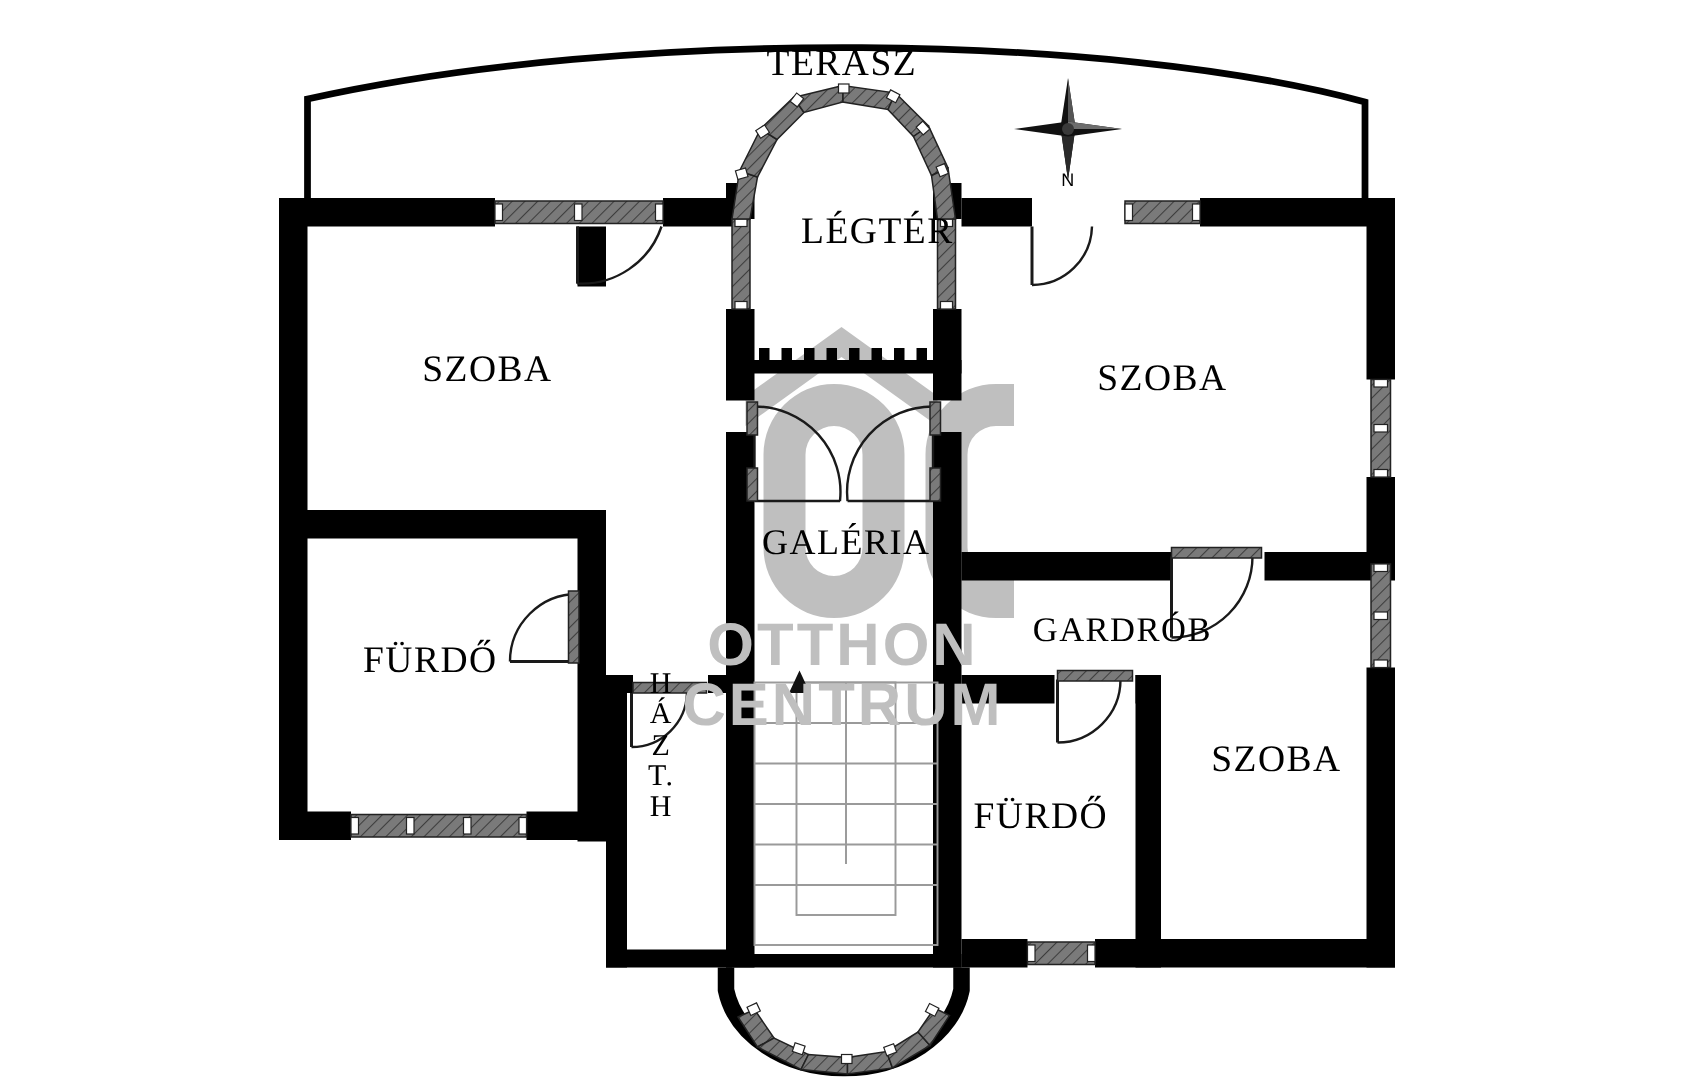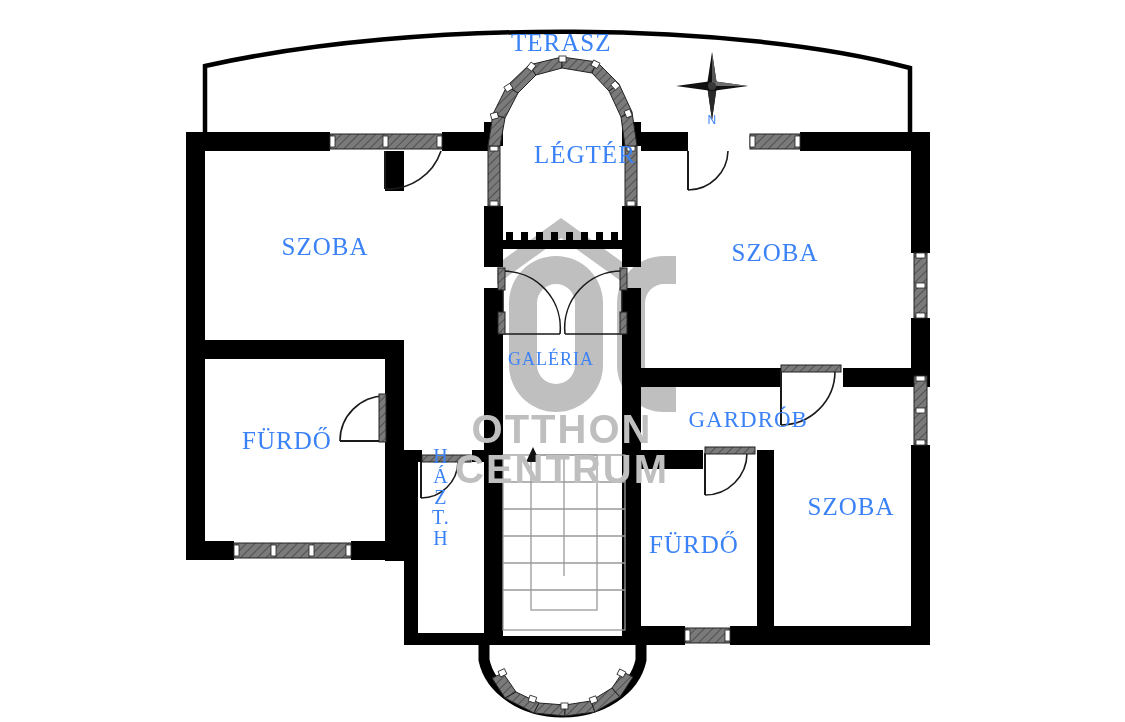--- a/index.html
+++ b/index.html
@@ -1,20 +1,20 @@
 <!DOCTYPE html>
 <html><head>
 <meta charset="utf-8">
 <style>
   html,body{margin:0;padding:0;background:#ffffff;}
   body{width:1125px;height:722px;overflow:hidden;
        font-family:"Liberation Serif", serif;}
   #stage{position:relative;width:1125px;height:722px;background:#ffffff;}
   #plan{position:absolute;left:0;top:0;}
-  .lbl{position:absolute;color:#3b82f6;font-family:"Liberation Serif", serif;
+  .lbl{position:absolute;color:#000000;font-family:"Liberation Serif", serif;
        letter-spacing:1px;white-space:nowrap;user-select:none;}
   .room-lbl{font-size:25px;}
   .room-lbl.small{font-size:23px;}
   .vert-lbl{font-size:20px;line-height:1.02;text-align:center;}
   .compass-n{font-size:12px;font-family:"Liberation Sans",sans-serif;letter-spacing:0;}
 </style>
 </head>
 <body>
 
 <div id="stage">
@@ -314,21 +314,21 @@
 
       <circle cx="712" cy="86" r="4" fill="#3a3a3a"></circle>
     </g>
 
   </svg>
 
   <div class="lbl room-lbl" id="lbl-terasz" style="font-size: 25px; left: 511px; top: 29px;">TERASZ</div>
   <div class="lbl room-lbl" id="lbl-legter" style="font-size: 25px; left: 534px; top: 141px;">LÉGTÉR</div>
   <div class="lbl room-lbl" id="lbl-szoba-bal" style="font-size: 25px; left: 281.5px; top: 233px;">SZOBA</div>
   <div class="lbl room-lbl" id="lbl-szoba-jobb" style="font-size: 25px; left: 731.5px; top: 239px;">SZOBA</div>
-  <div class="lbl room-lbl small" id="lbl-galeria" style="font-size: 18px; left: 508px; top: 349px;">GALÉRIA</div>
+  <div class="lbl room-lbl small" id="lbl-galeria" style="font-size: 24px; left: 508px; top: 349px;">GALÉRIA</div>
   <div class="lbl room-lbl small" id="lbl-gardrob" style="font-size: 23px; left: 640.5px; top: 407px; margin-left: 48px;">GARDRÓB</div>
   <div class="lbl room-lbl" id="lbl-furdo-bal" style="font-size: 25px; left: 242px; top: 427px;">FÜRDŐ</div>
   <div class="lbl room-lbl" id="lbl-furdo-jobb" style="font-size: 25px; left: 649px; top: 531px;">FÜRDŐ</div>
   <div class="lbl room-lbl" id="lbl-szoba-jobb-lent" style="font-size: 25px; left: 807.5px; top: 493px;">SZOBA</div>
 
   <div class="lbl vert-lbl" id="lbl-hazth" style="font-size: 20px; left: 432px; top: 446px;">
       <div>H</div>
       <div>Á</div>
       <div>Z</div>
       <div>T.</div>

